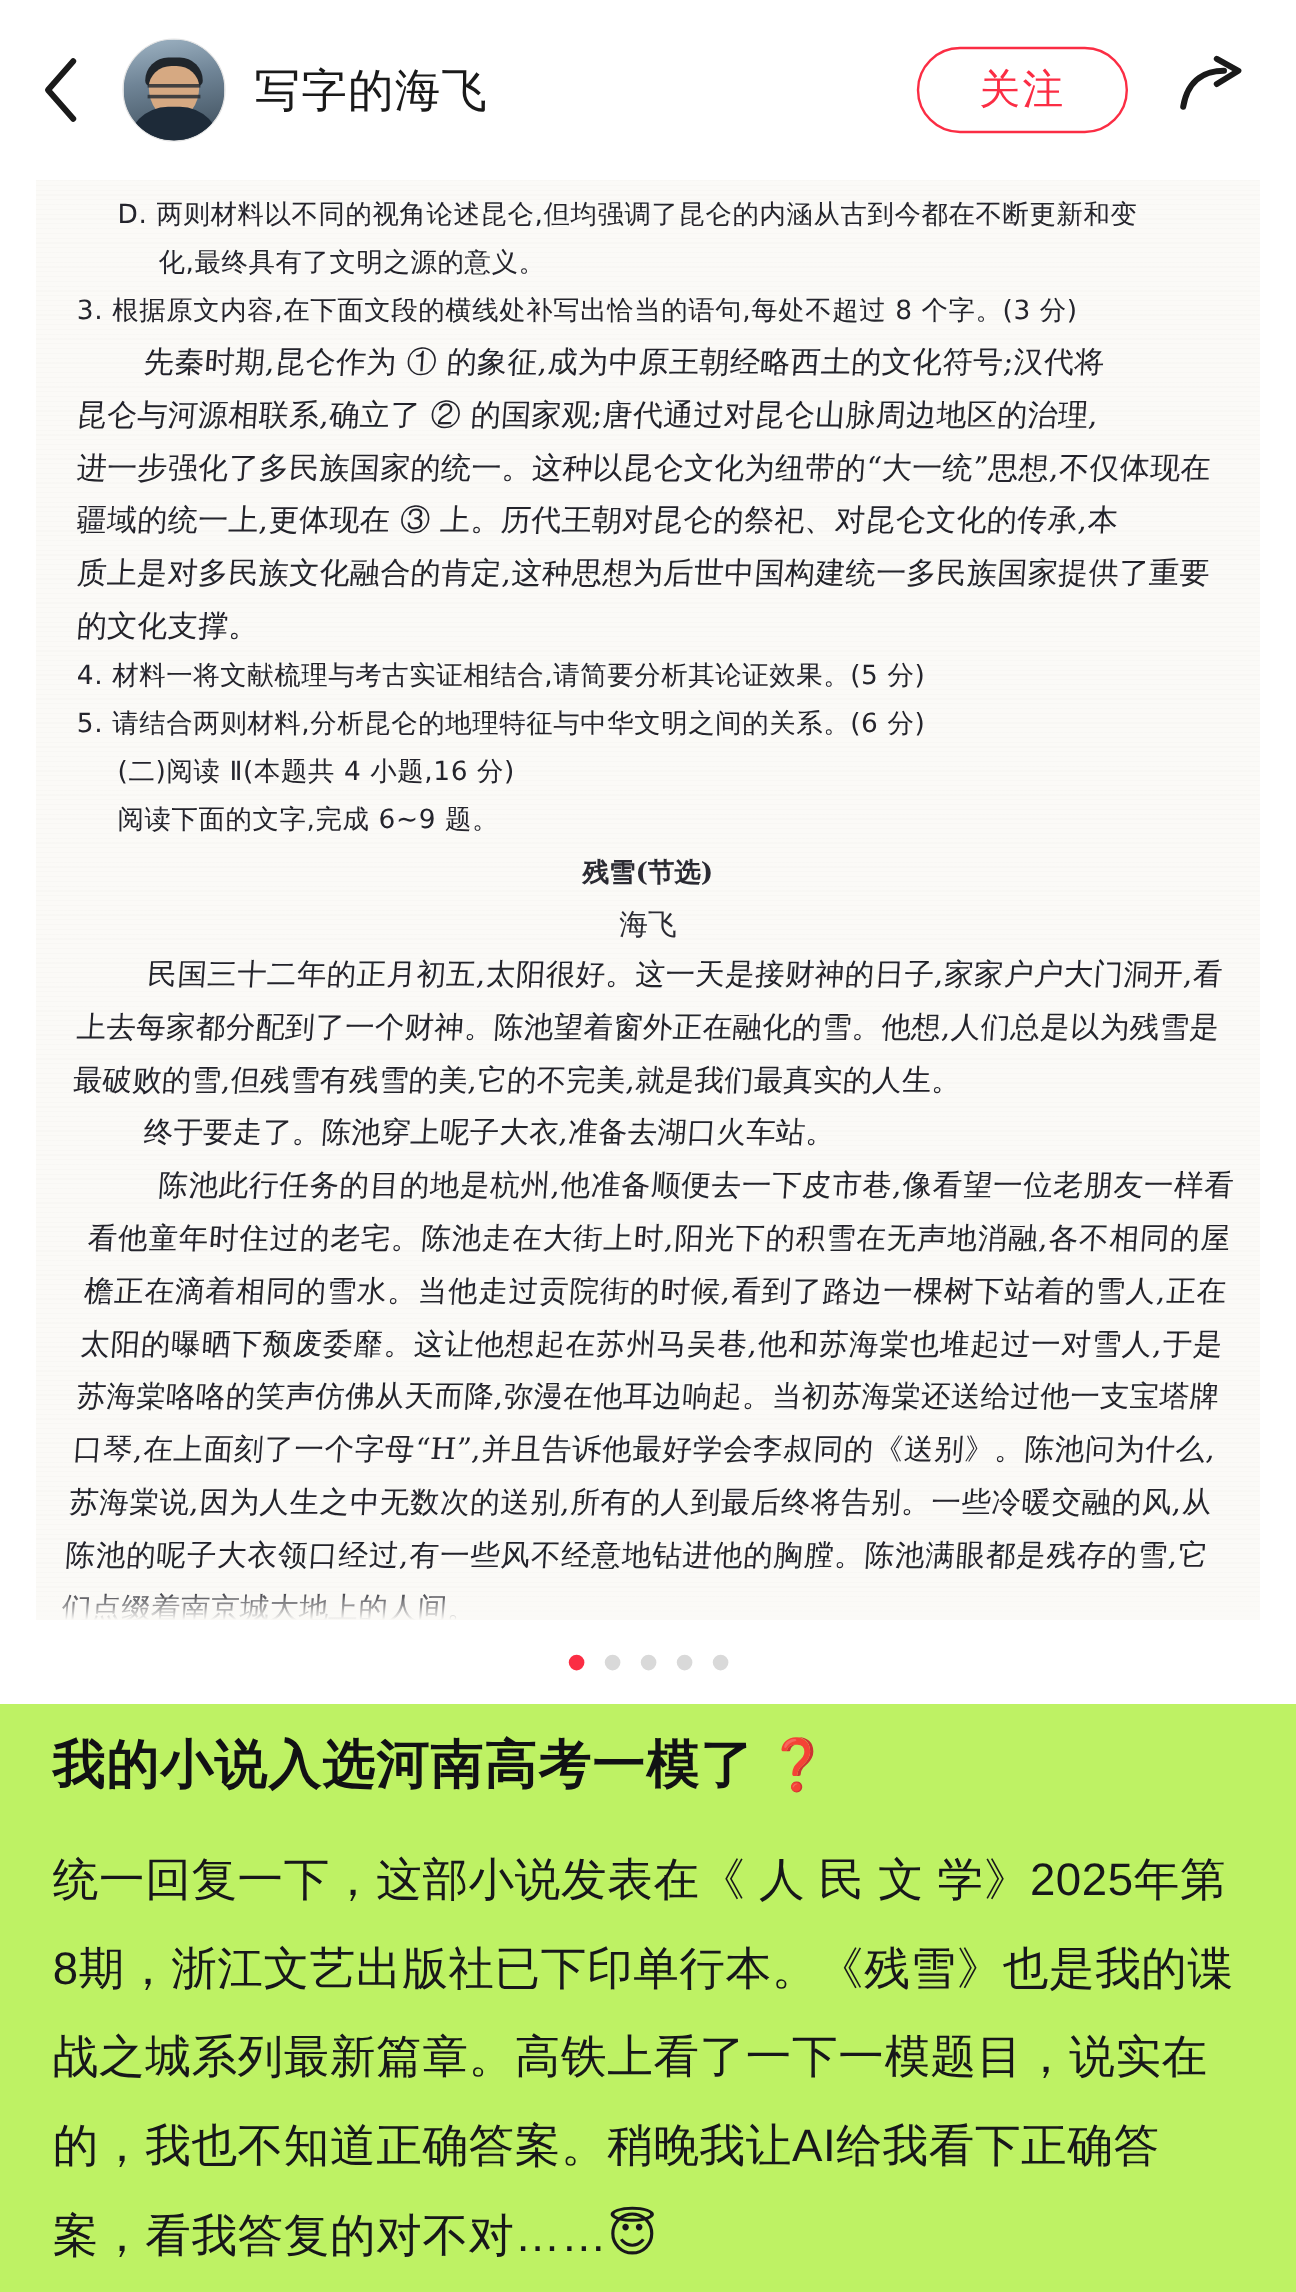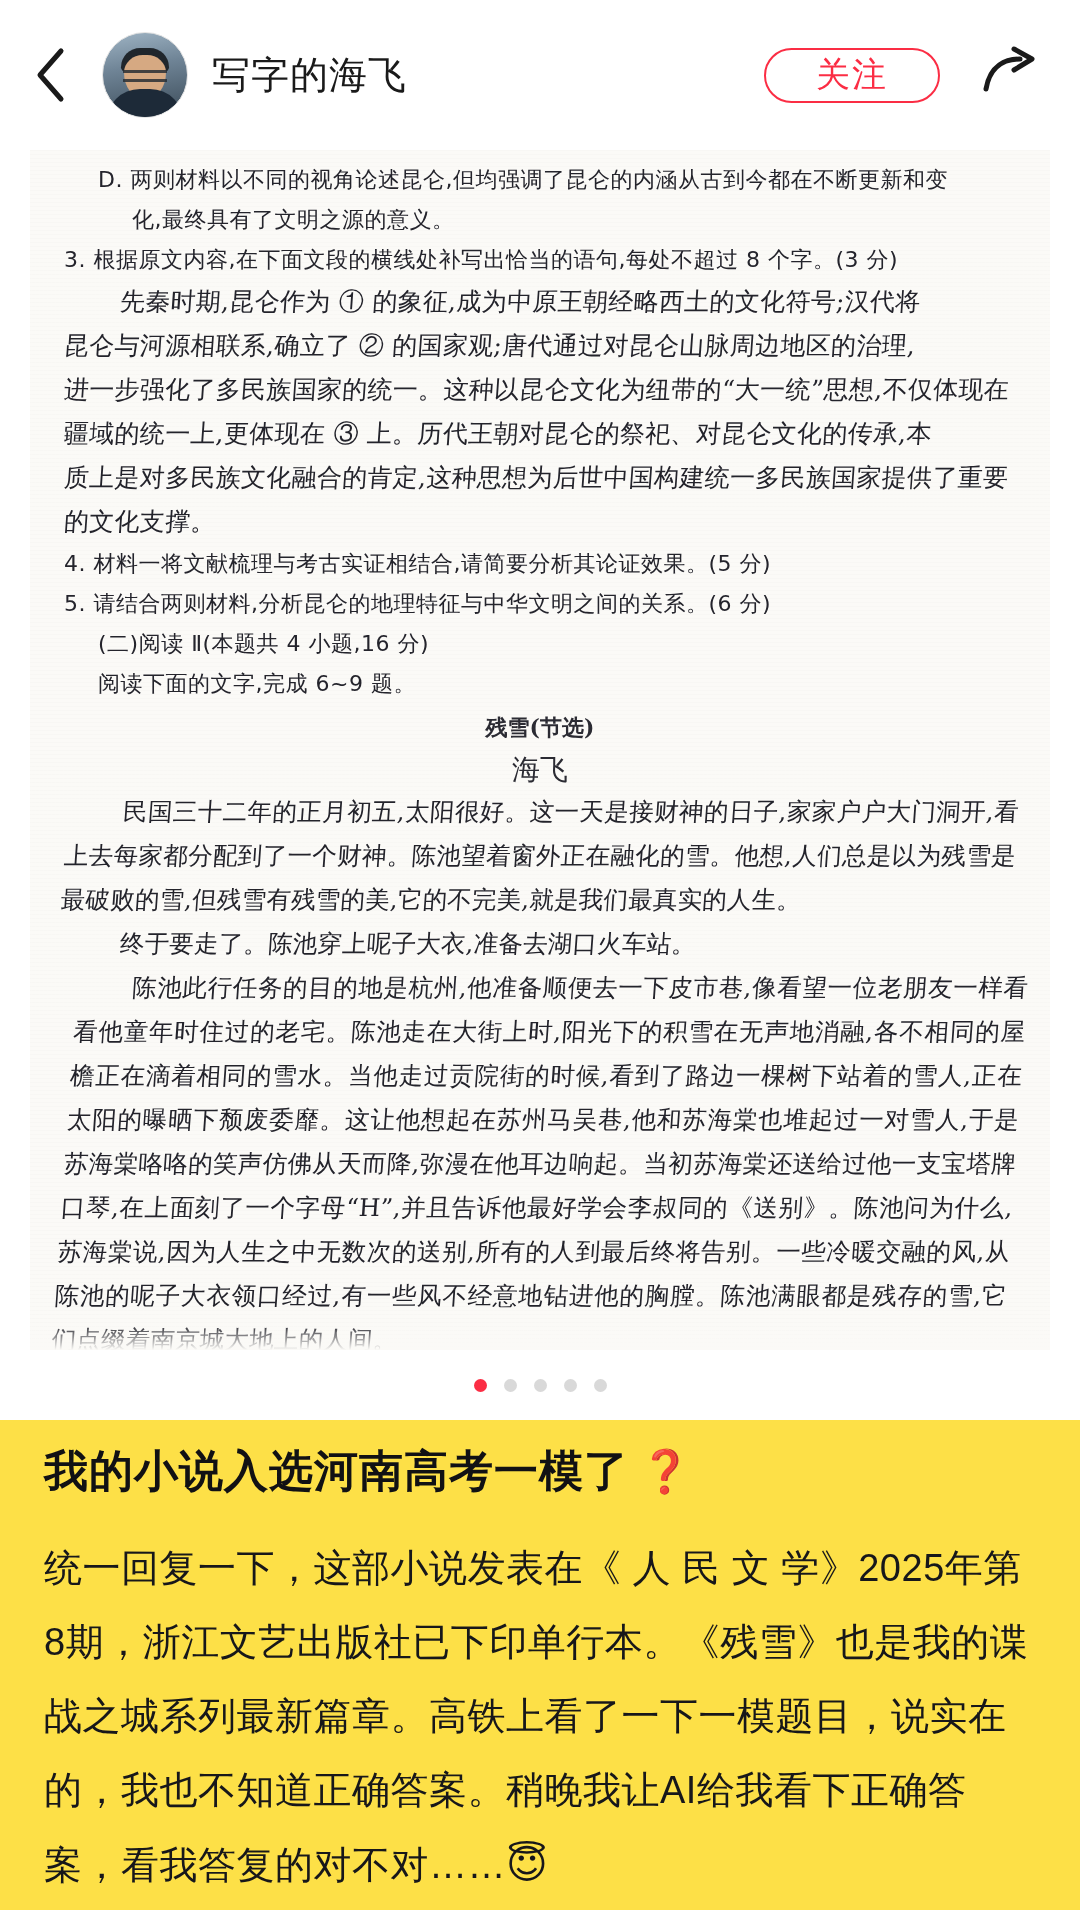--- a/index.html
+++ b/index.html
@@ -8,21 +8,21 @@
     padding: 0;
     width: 1080px;
     height: 1910px;
     background: #ffffff;
     font-family: "Liberation Sans", "DejaVu Sans", sans-serif;
   }
   .app {
     position: relative;
     width: 1080px;
     height: 1910px;
-    background: #fde047;
+    background: #bef264;
     overflow: hidden;
   }
 
   
   .header {
     height: 150px;
     display: flex;
     align-items: center;
     padding: 0 34px;
     background: #ffffff;
@@ -93,21 +93,21 @@
     font-size: 38px;
     color: #1a1a1a;
     margin-left: 24px;
     font-weight: 500;
     letter-spacing: 1px;
     white-space: nowrap;
   }
   .spacer { flex: 1 1 auto; }
   .follow-btn {
     min-width: 176px;
-    height: 55px;
+    height: 72px;
     border: 2px solid #fb2d44;
     border-radius: 36px;
     color: #fb2d44;
     font-size: 34px;
     display: flex;
     align-items: center;
     justify-content: center;
     background: #ffffff;
     cursor: pointer;
     letter-spacing: 2px;
@@ -169,21 +169,21 @@
   .hw.ind { padding-left: 56px; }
   .title-c {
     text-align: center;
     font-size: 22px;
     line-height: 46px;
     font-weight: bold;
     font-family: "DejaVu Serif", serif;
   }
   .author-c {
     text-align: center;
-    font-size: 28px;
+    font-size: 24px;
     line-height: 40px;
     font-family: "DejaVu Serif", serif;
   }
   .body-p {
     font-size: 24.5px;
     line-height: 44px;
     letter-spacing: .2px;
     text-indent: 56px;
     font-family: "DejaVu Serif", serif;
     color: #23232b;

